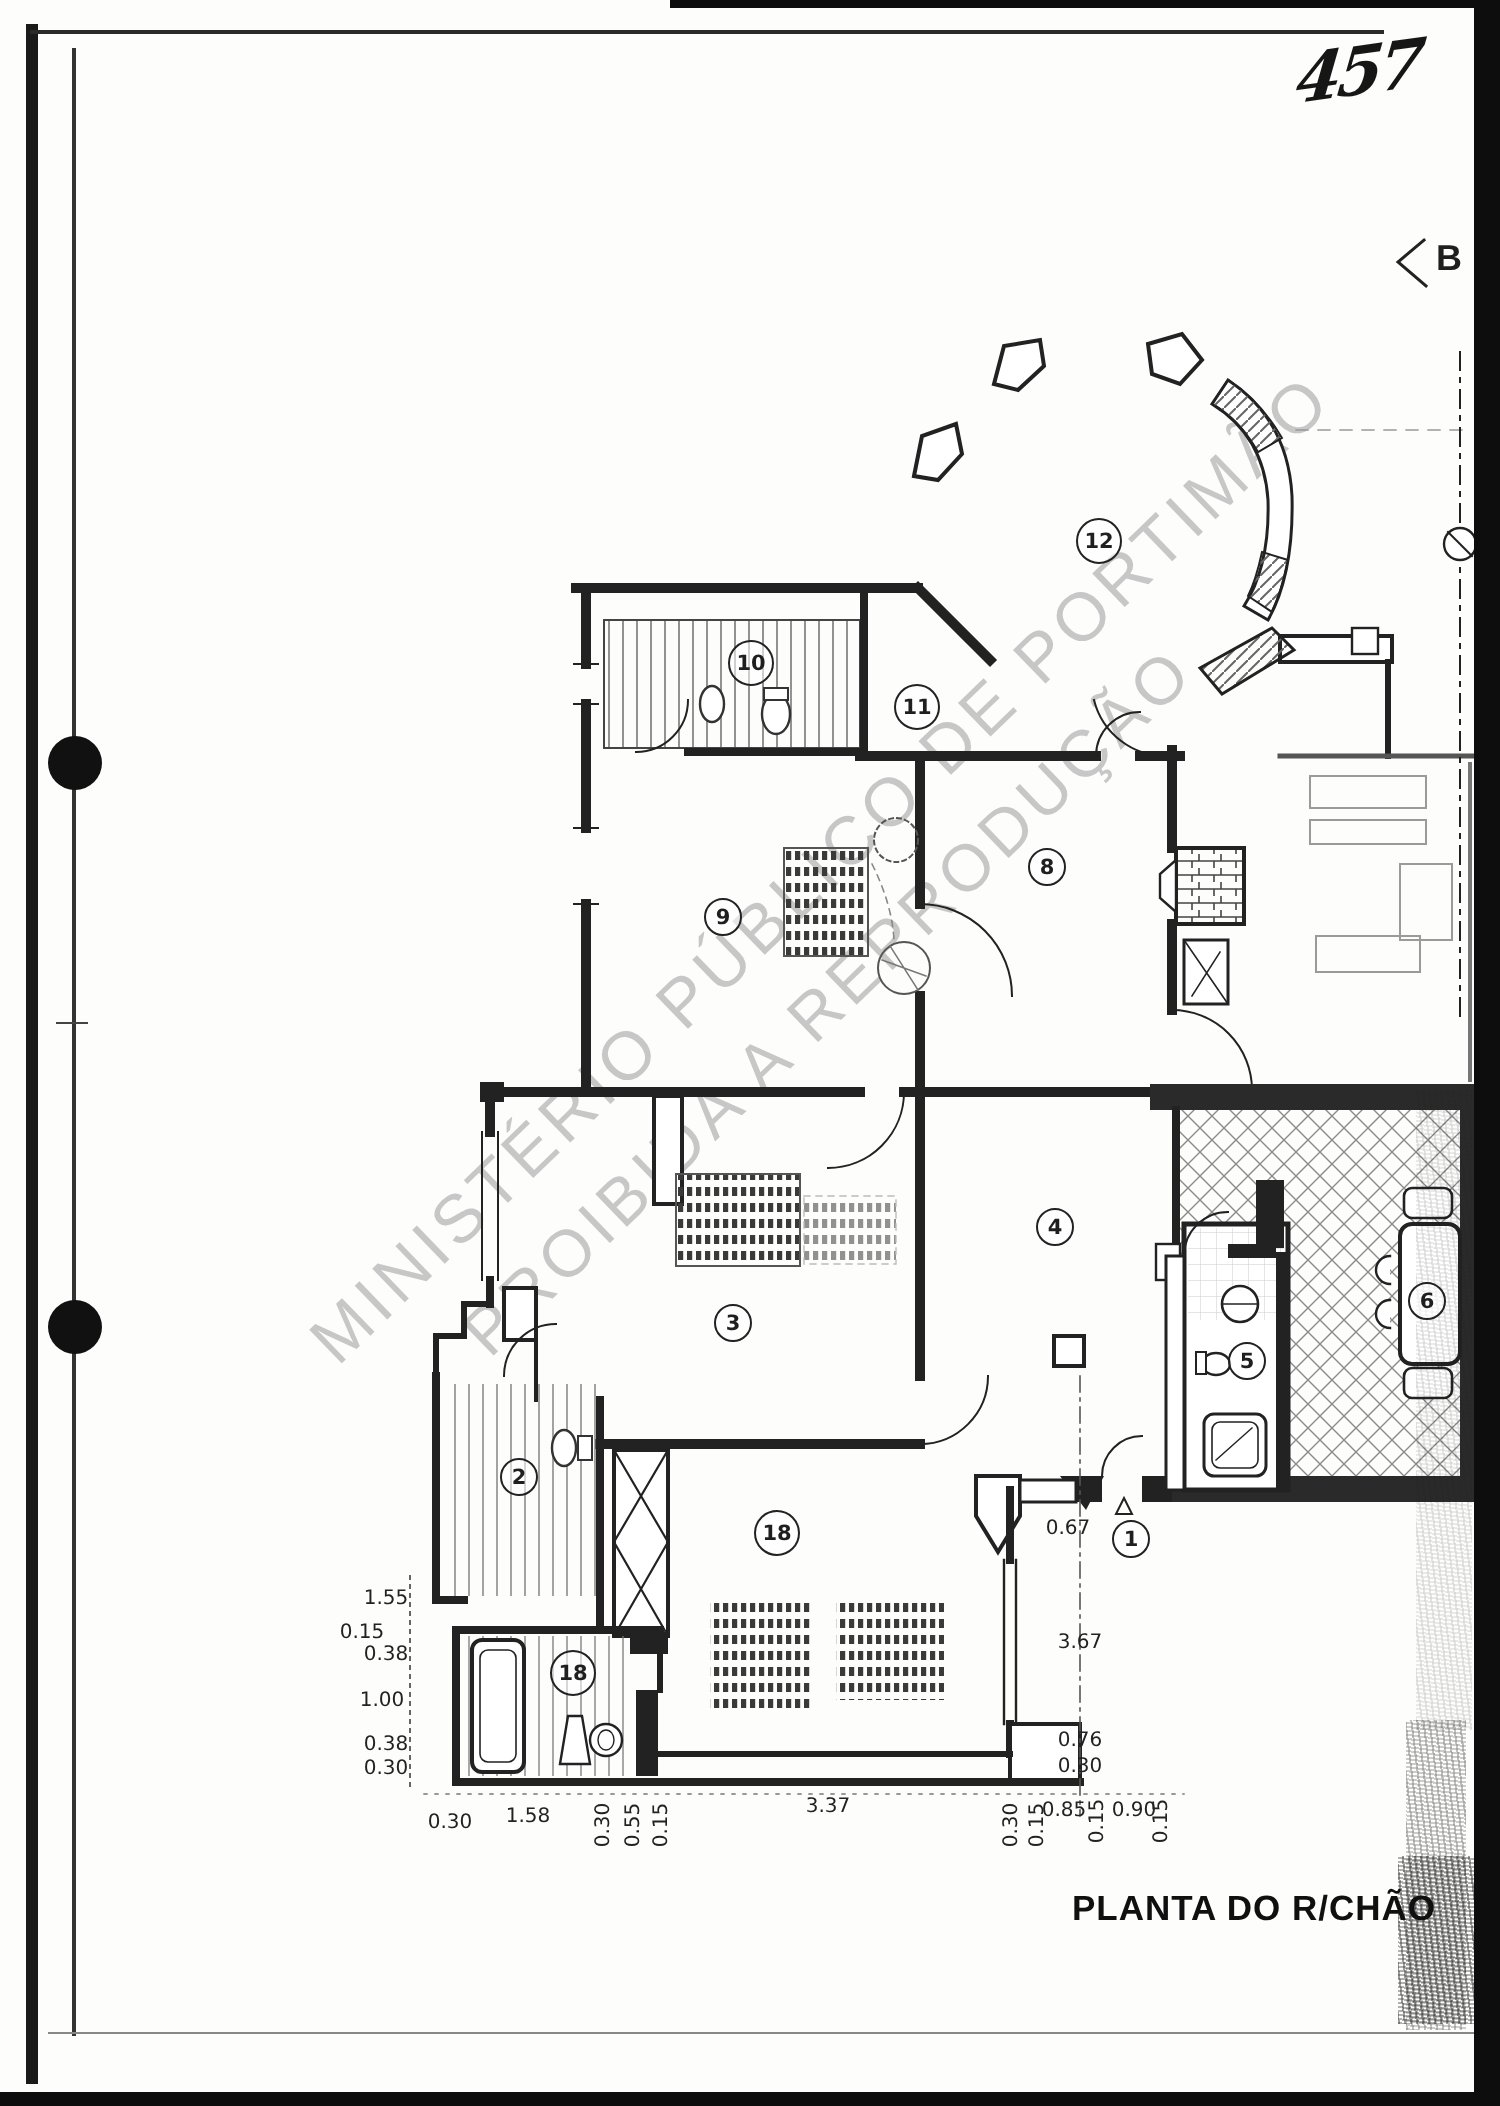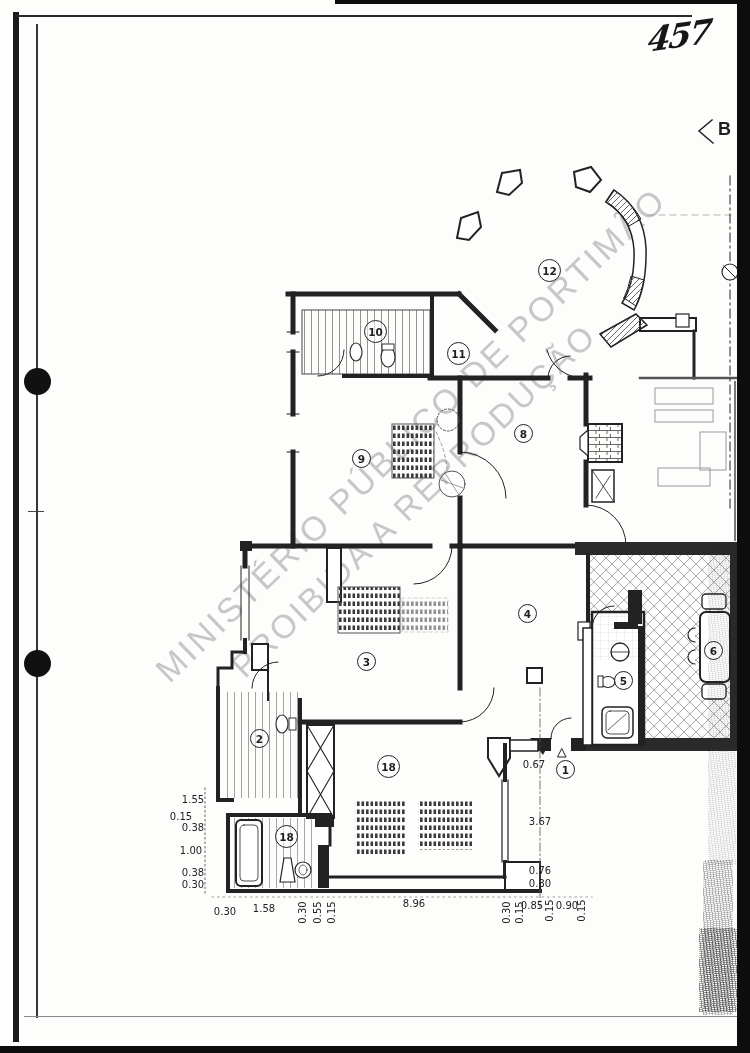--- a/index.html
+++ b/index.html
@@ -268,31 +268,32 @@
 
   <div class="abs dim" style="left:179px;top:794px">1.55</div>
   <div class="abs dim" style="left:167px;top:811px">0.15</div>
   <div class="abs dim" style="left:179px;top:822px">0.38</div>
   <div class="abs dim" style="left:177px;top:845px">1.00</div>
   <div class="abs dim" style="left:179px;top:867px">0.38</div>
   <div class="abs dim" style="left:179px;top:879px">0.30</div>
 
   <div class="abs dim" style="left:211px;top:906px">0.30</div>
   <div class="abs dim" style="left:250px;top:903px">1.58</div>
-  <div class="abs dim" style="left:400px;top:898px">8.96</div>
+  <div class="abs dim" style="left:400px;top:898px">3.37</div>
   <div class="abs dim" style="left:518px;top:900px">0.85</div>
   <div class="abs dim" style="left:553px;top:900px">0.90</div>
 
   <div class="abs dim rot" style="left:290px;top:907px">0.30</div>
   <div class="abs dim rot" style="left:305px;top:907px">0.55</div>
   <div class="abs dim rot" style="left:319px;top:907px">0.15</div>
   <div class="abs dim rot" style="left:494px;top:907px">0.30</div>
   <div class="abs dim rot" style="left:507px;top:907px">0.15</div>
   <div class="abs dim rot" style="left:537px;top:905px">0.15</div>
   <div class="abs dim rot" style="left:569px;top:905px">0.15</div>
 
   <div class="abs dim" style="left:520px;top:759px">0.67</div>
   <div class="abs dim" style="left:526px;top:816px">3.67</div>
   <div class="abs dim" style="left:526px;top:865px">0.76</div>
   <div class="abs dim" style="left:526px;top:878px">0.30</div>
 
+  <div class="abs title" style="left:536px;top:944px">PLANTA DO R/CHÃO</div>
 
 </div>
 
 </body></html>

